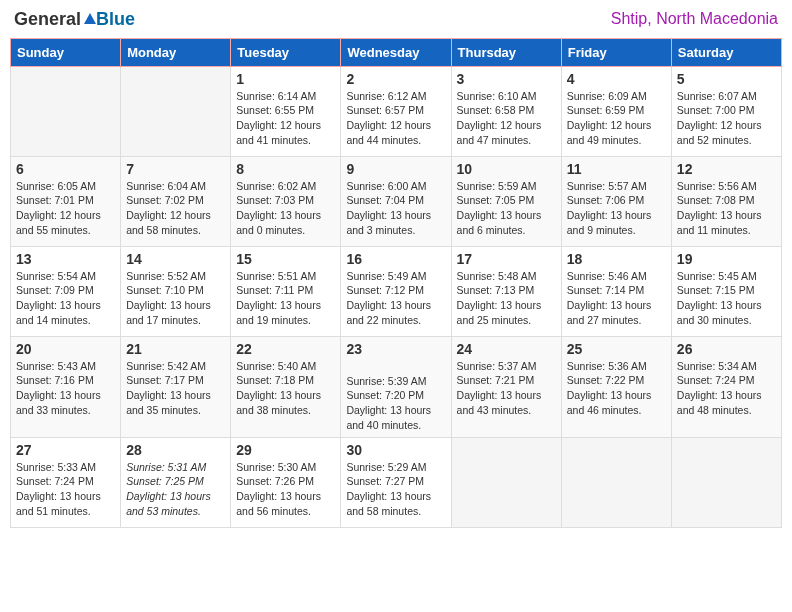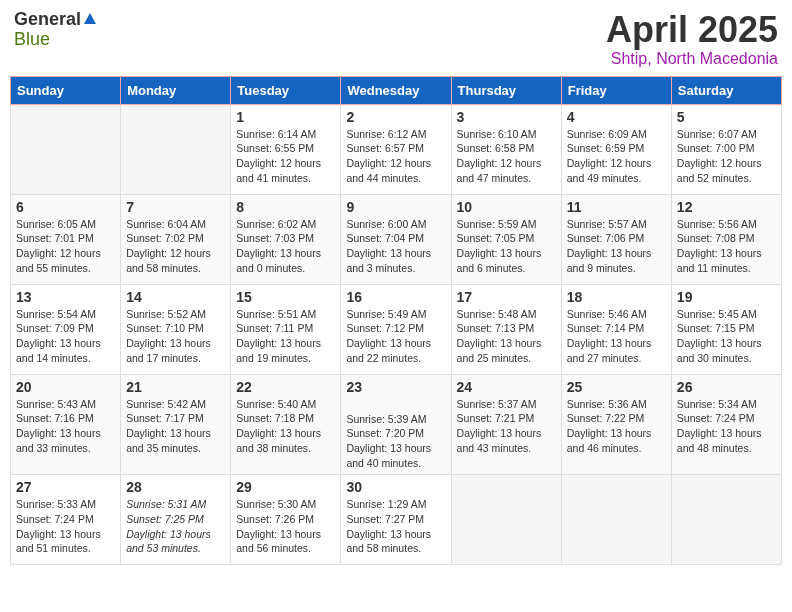--- a/index.html
+++ b/index.html
@@ -12,33 +12,33 @@
     }
     .header-area {
       display: flex;
       justify-content: space-between;
       align-items: flex-start;
       margin-bottom: 8px;
       padding: 0 4px;
     }
     .logo {
       display: flex;
-      flex-direction: column;
+      flex-direction: row;
       align-items: flex-start;
     }
     .logo-general {
       font-size: 18px;
       font-weight: bold;
       color: #333;
       line-height: 1.1;
     }
     .logo-blue {
       font-size: 18px;
-      font-weight: normal;
-      color: #4d7c0f;
+      font-weight: bold;
+      color: #0369a1;
       line-height: 1.1;
     }
     .logo-row {
       display: flex;
       align-items: center;
     }
     .title-area {
       text-align: right;
     }
     .month-title {
@@ -95,21 +95,20 @@
   <div class="logo">
     <div class="logo-row">
       <span class="logo-general">General</span>
       <span style="display:inline-block;width:0;height:0;border-left:6px solid transparent;border-right:6px solid transparent;border-bottom:11px solid #1565c0;margin-left:3px;margin-bottom:2px;"></span>
     </div>
     <div>
       <span class="logo-blue">Blue</span>
     </div>
   </div>
   <div class="title-area">
-    <div class="month-title">April 2025</div>
     <div class="location-title">Shtip, North Macedonia</div>
   </div>
 </div>
 
 <table class="calendar">
   <thead>
     <tr>
     <th>Sunday</th>
         <th>Monday</th>
         <th>Tuesday</th>
@@ -329,21 +328,21 @@
         </td>
         <td>
           <div class="day-number">29</div>
           <div class="day-detail" style="white-space: pre-line;">Sunrise: 5:30 AM
 Sunset: 7:26 PM
 Daylight: 13 hours
 and 56 minutes.</div>
         </td>
         <td>
           <div class="day-number">30</div>
-          <div class="day-detail" style="white-space: pre-line;">Sunrise: 1:29 AM
+          <div class="day-detail" style="white-space: pre-line;">Sunrise: 5:29 AM
 Sunset: 7:27 PM
 Daylight: 13 hours
 and 58 minutes.</div>
         </td>
         <td class="empty"></td>
         <td class="empty"></td>
         <td class="empty"></td>
       </tr>
     </tbody>
 </table>

